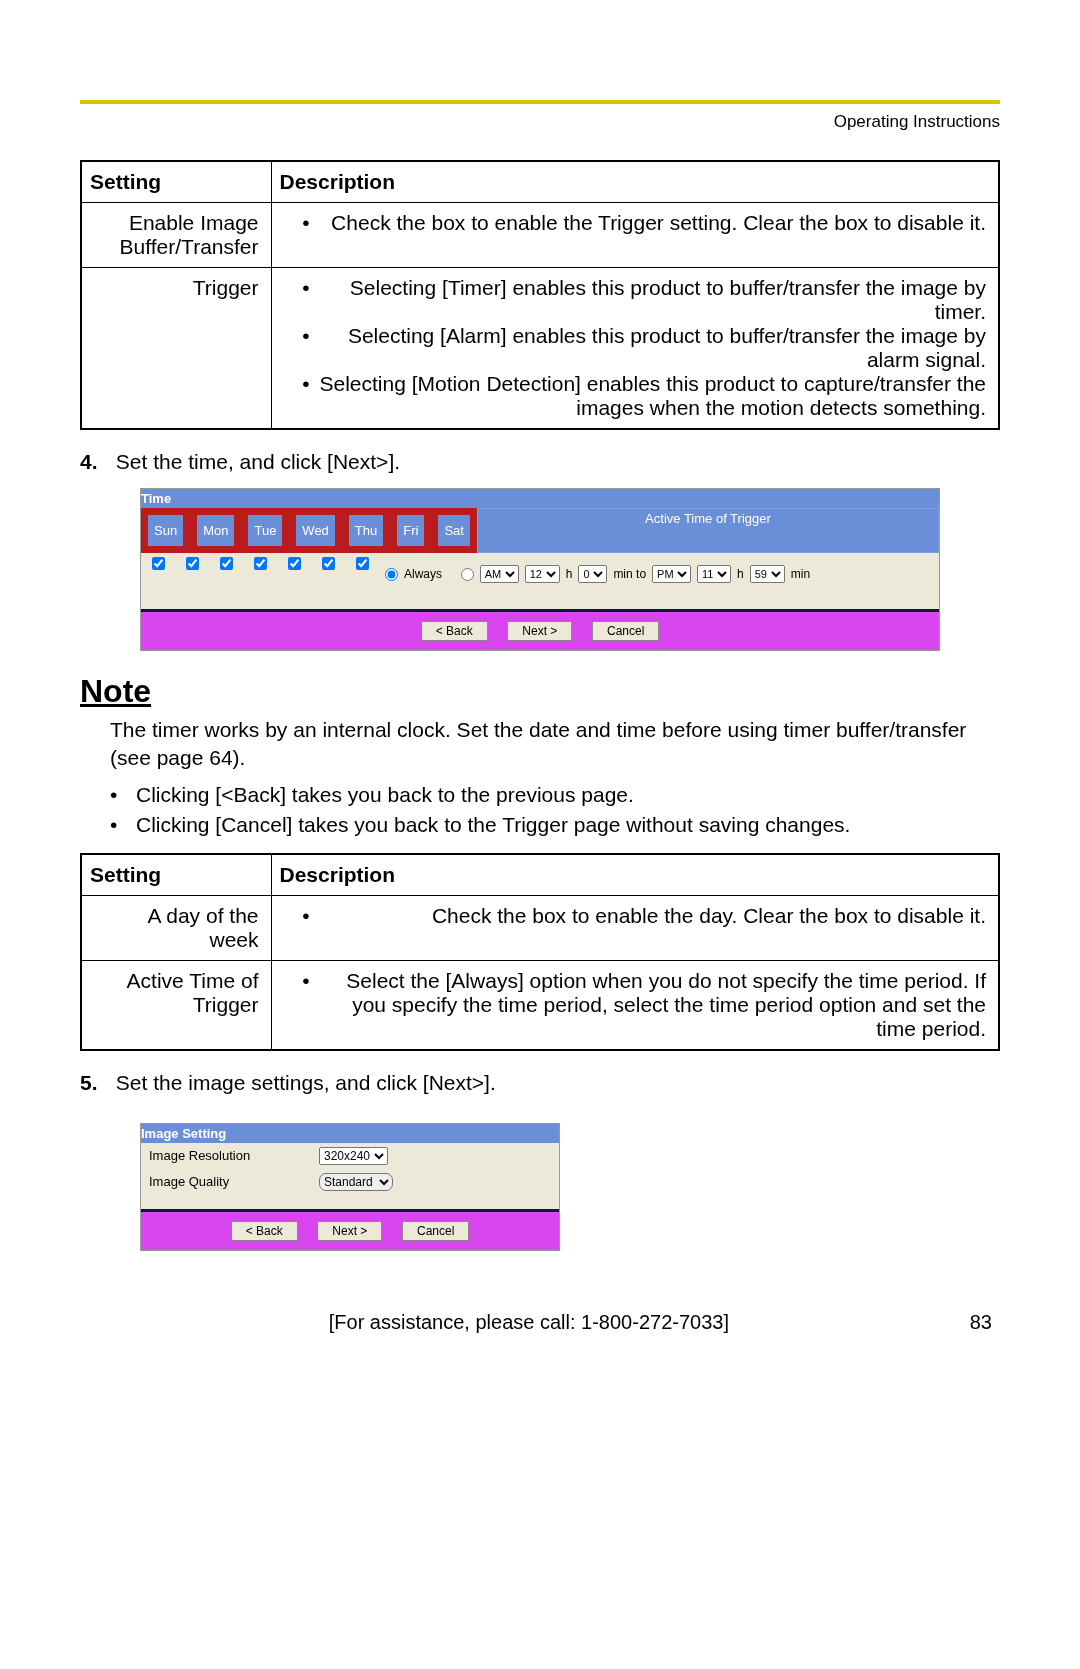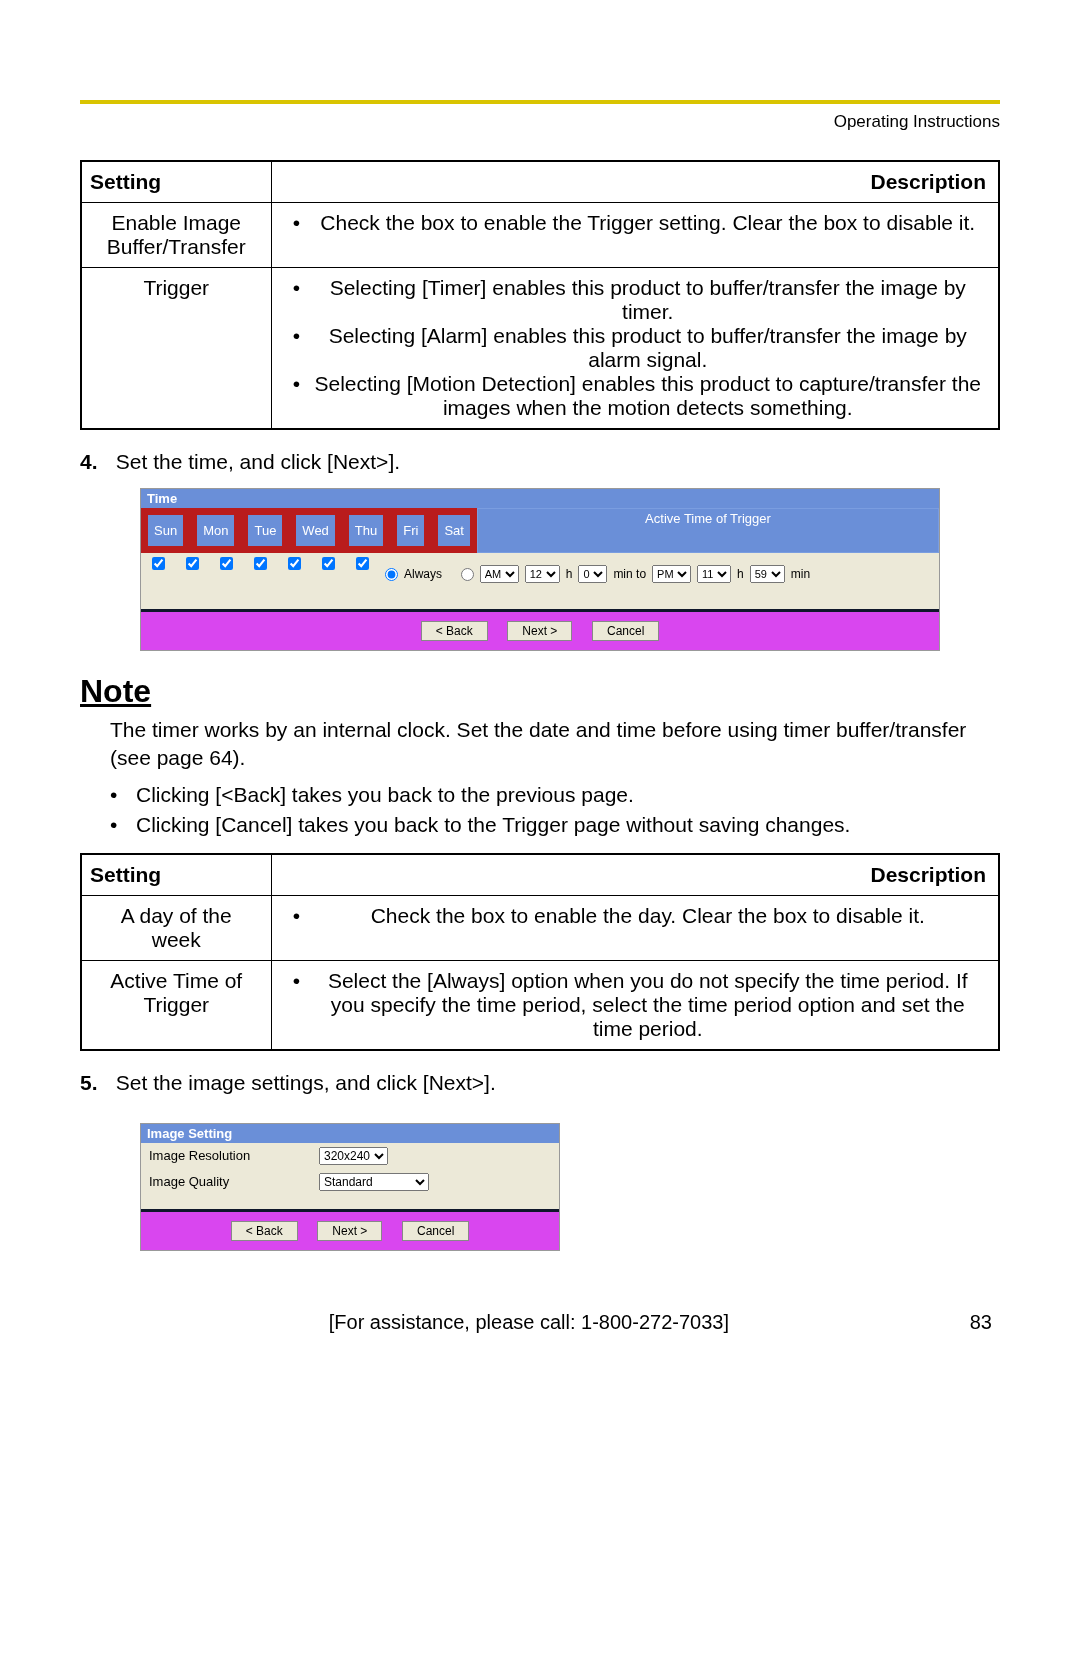--- a/index.html
+++ b/index.html
@@ -15,39 +15,39 @@
   .header-right { text-align: right; font-size: 17px; margin-bottom: 28px; }
   table.settings {
     border-collapse: collapse;
     width: 100%;
     margin-bottom: 20px;
     border: 2px solid #000;
   }
   table.settings th, table.settings td {
     border: 1.5px solid #000;
     padding: 8px 12px;
-    text-align: center;
+    text-align: right;
     vertical-align: top;
     font-size: 21px;
   }
-  table.settings th { font-weight: bold; text-align: right; padding-left: 8px; }
+  table.settings th { font-weight: bold; text-align: left; padding-left: 8px; }
   table.settings th:first-child { width: 190px; text-align: left; padding-left:8px;}
   .bul { display: flex; }
   .bul .dot { width: 26px; flex-shrink:0; }
   .bul .txt { flex: 1; }
   .step { font-size: 21px; margin: 14px 0 14px 0; }
   .step .num { font-weight: bold; display:inline-block; width:30px;}
   .note-h { font-size: 32px; font-weight: bold; text-decoration: underline; margin: 22px 0 6px 0;}
   .note-body { font-size: 21px; margin-left: 30px; line-height: 1.35; }
   .note-bul { margin-left: 30px; margin-top:10px; font-size:21px;}
   .note-bul .bul { margin-bottom:6px;}
 
   
   .embed { border:1px solid #999; margin: 10px 0 10px 60px; background:#ece9d8; font-size:13px; font-family: Tahoma, sans-serif;}
-  .embed .title { background:#6a8fd8; color:#fff; padding:2px 6px; font-weight:bold; font-size:13px;}
+  .embed .title { background:#6a8fd8; color:#fff; padding:2px 0; font-weight:bold; font-size:13px;}
   .time-embed { width: 800px; }
   .time-row { display:flex; }
   .time-days { display:flex; background:#6a8fd8; color:#fff;}
   .time-days div { border:7px solid #b91c1c; padding:8px 6px; text-align:center; min-width:34px;}
   .time-active-h { flex:1; background:#6a8fd8; color:#fff; text-align:center; padding:2px; border:1px solid #7a9de0;}
   .checks { display:flex; background:#ece9d8; }
   .checks div { padding:4px 6px; min-width:34px; text-align:center; border-right:0px;}
   .checks input { }
   .active-body { flex:1; padding:12px 6px; display:flex; align-items:center; gap:6px; font-size:12px; flex-wrap:nowrap;}
   .active-body select { font-size:11px; height:18px;}
@@ -202,21 +202,21 @@
   </div>
 
   <div class="embed img-embed">
     <div class="title">Image Setting</div>
     <div class="row">
       <div class="lbl">Image Resolution</div>
       <select><option>320x240</option></select>
     </div>
     <div class="row">
       <div class="lbl">Image Quality</div>
-      <select style="width:110px;"><option>Standard</option></select>
+      <select style="width:74px;border-radius:7px;"><option>Standard</option></select>
     </div>
     <div class="btnrow">
       <button>&lt; Back</button>
       <button>Next &gt;</button>
       <button>Cancel</button>
     </div>
   </div>
 
   <div class="footer">
     <span></span>

